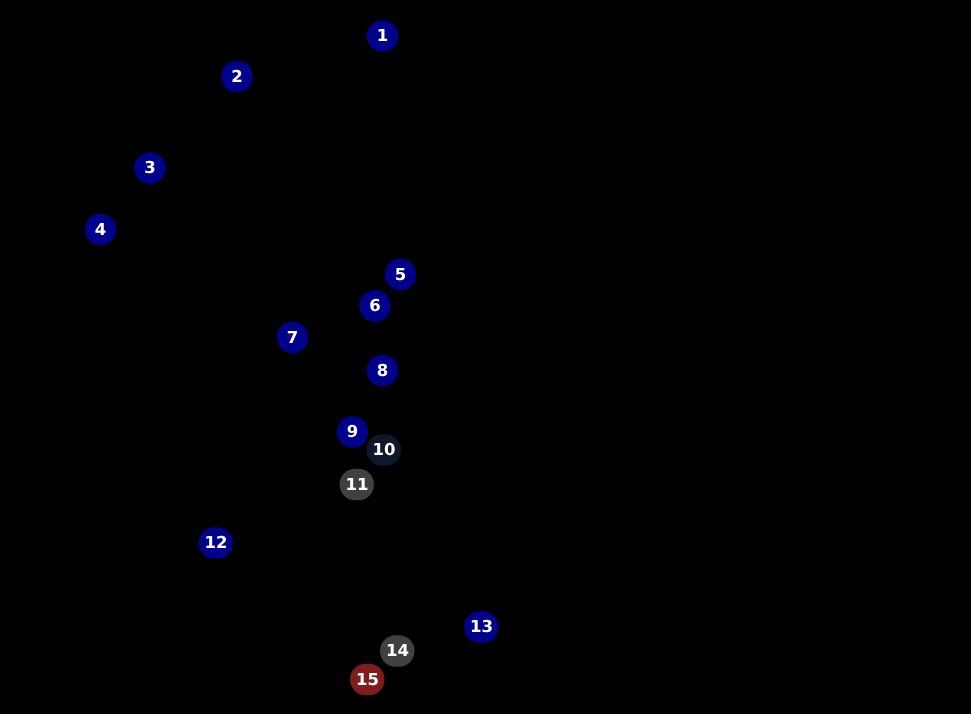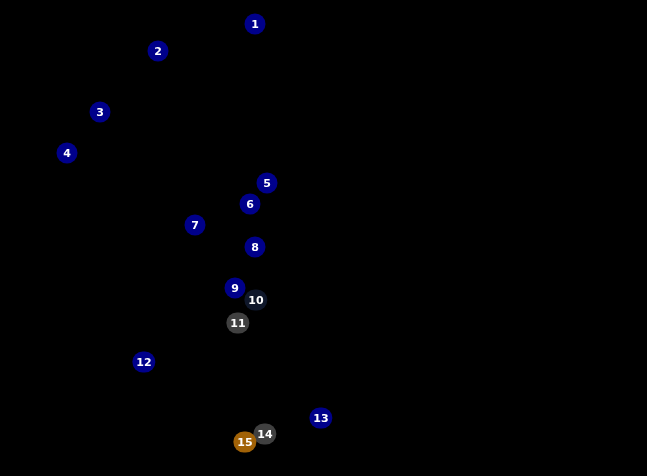--- a/index.html
+++ b/index.html
@@ -75,16 +75,16 @@
     </div>
     <div class="marker" style="left: 144px; top: 362px; background: rgb(0, 0, 139); color: rgb(255, 255, 255);">
       <span>12</span>
     </div>
     <div class="marker" style="left: 281px; top: 418px; background: rgb(0, 0, 139); color: rgb(255, 255, 255); margin-left: 40px;">
       <span>13</span>
     </div>
     <div class="marker" style="left: 265px; top: 434px; background: #404040; color: rgb(255, 255, 255);">
       <span>14</span>
     </div>
-    <div class="marker" style="left: 245px; top: 442px; background: #a16207; color: rgb(255, 255, 255); text-align: right;">
+    <div class="marker" style="left: 245px; top: 453px; background: #7f1d1d; color: rgb(255, 255, 255); text-align: right;">
       <span>15</span>
     </div>
   </div>
 
 </body></html>

